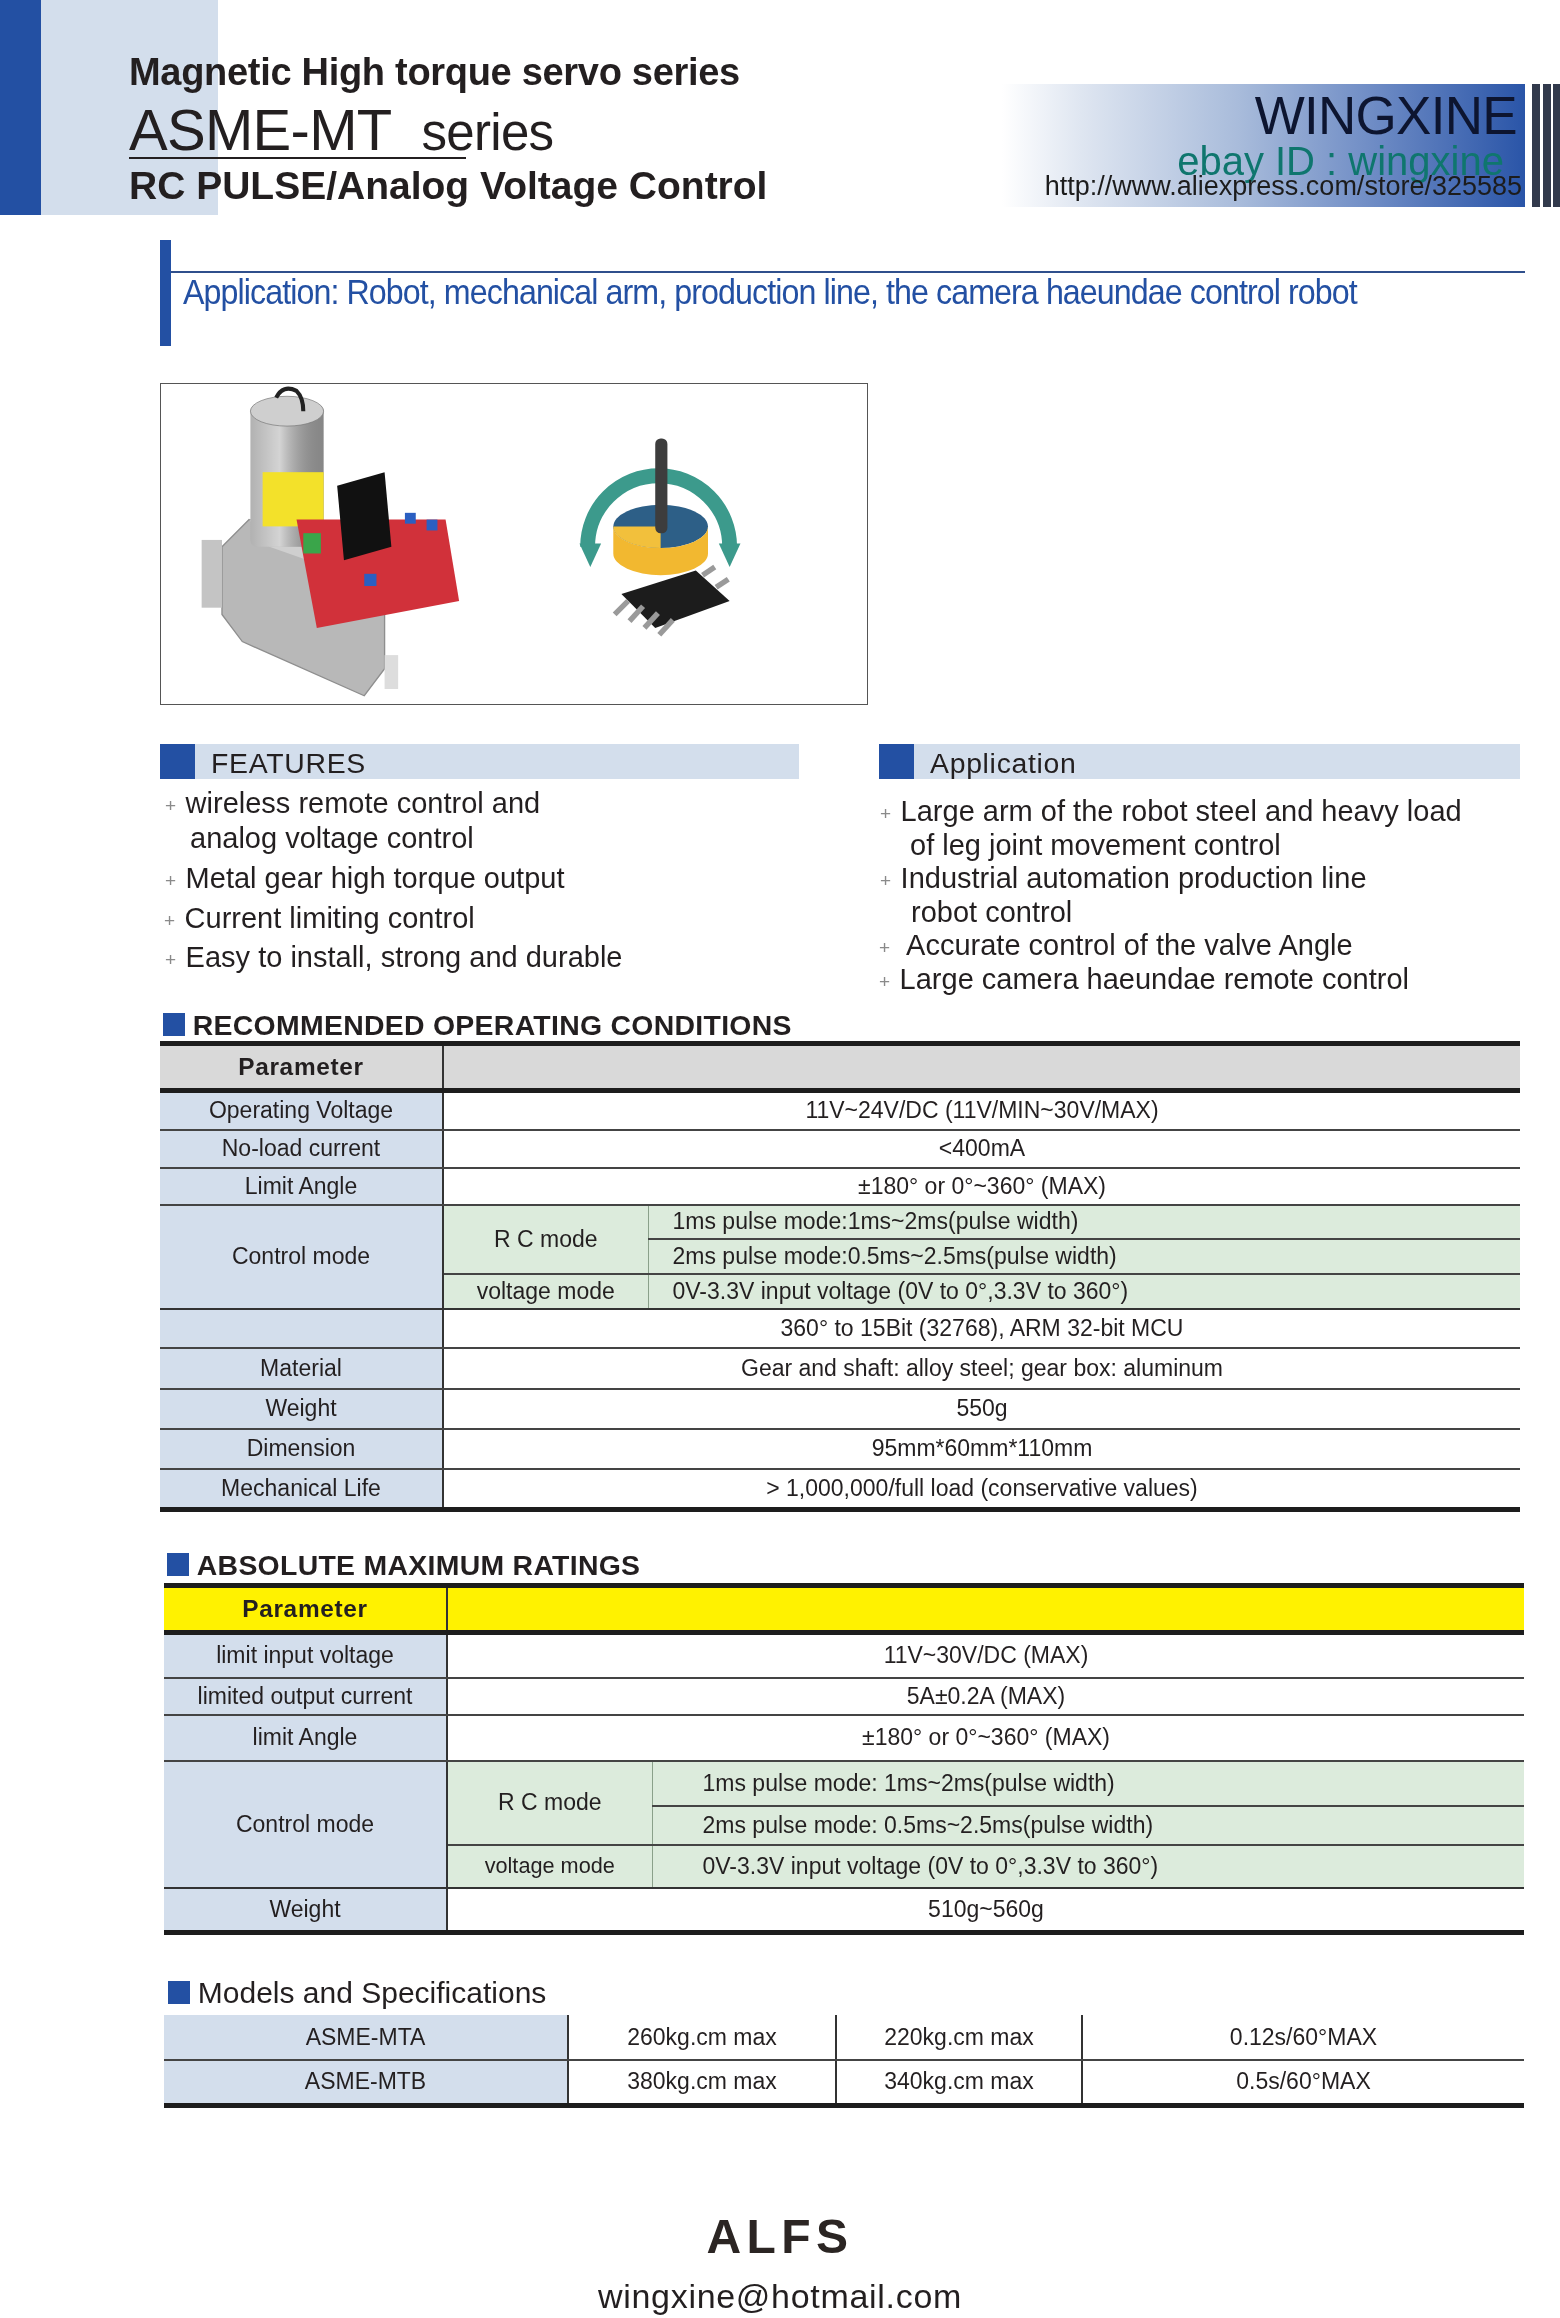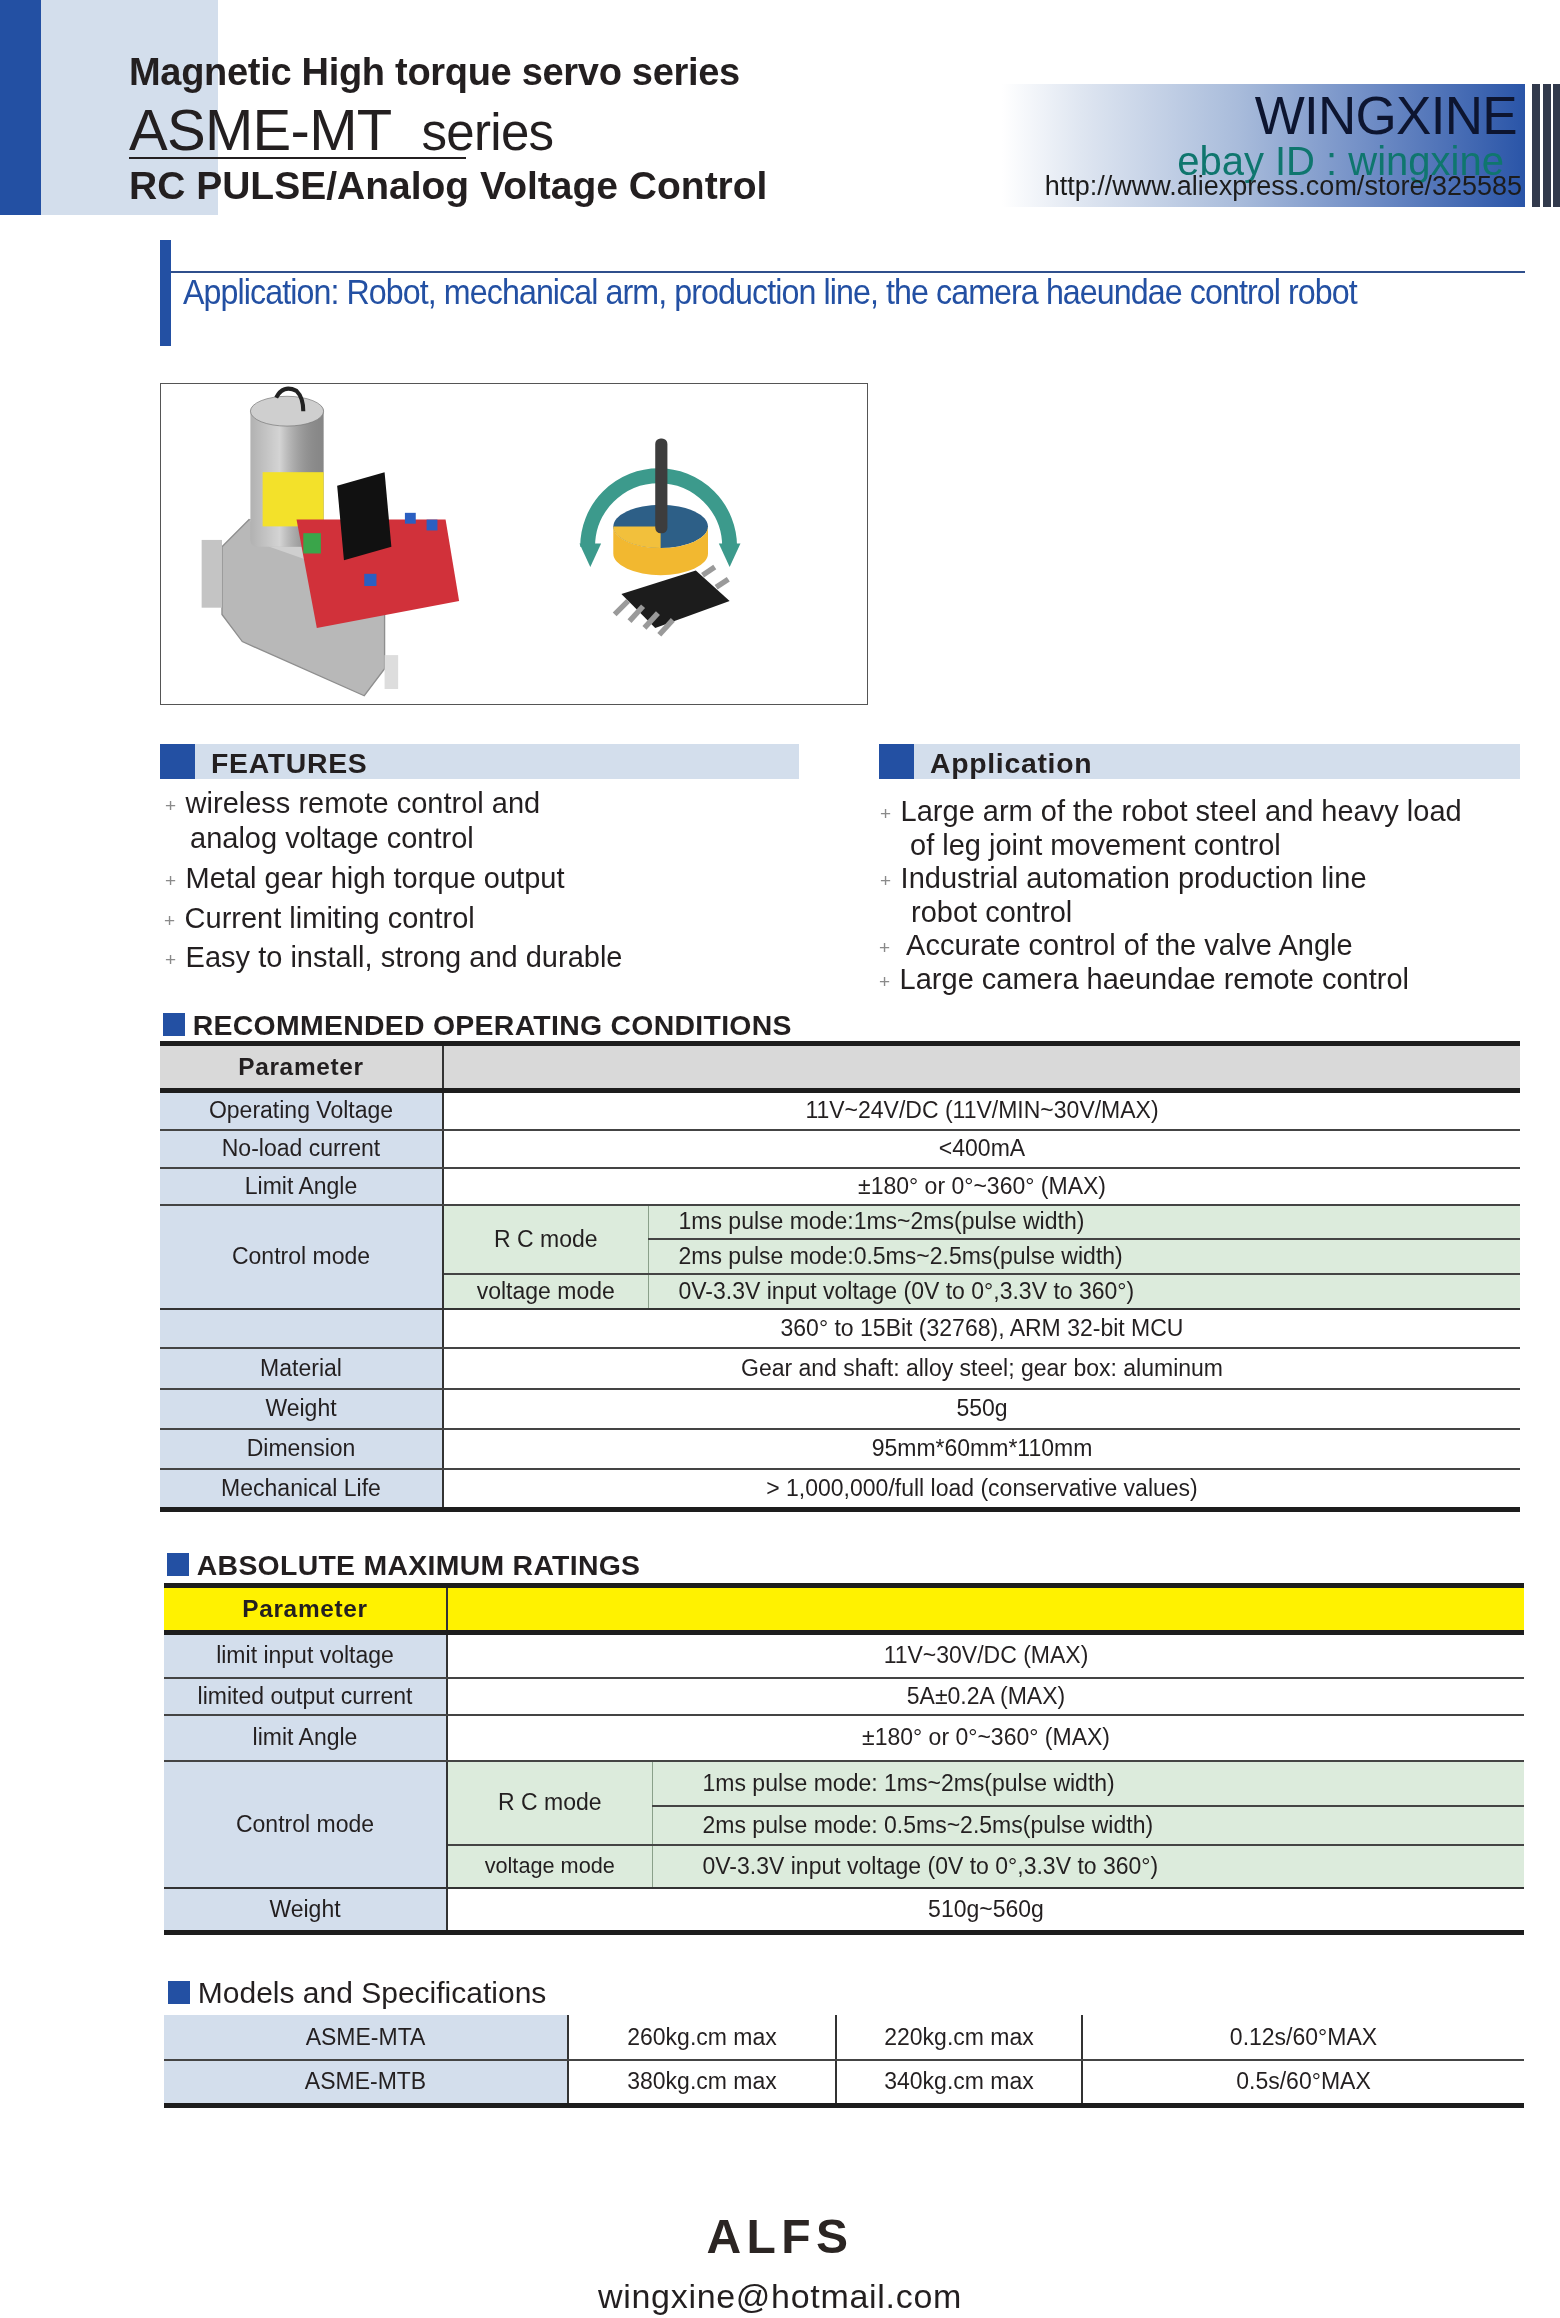--- a/index.html
+++ b/index.html
@@ -27,36 +27,36 @@
   .app-bar { left:160px; top:240px; width:10.8px; height:106px; background:#2350a3; }
   .app-rule { left:171px; top:271px; width:1354px; height:2px; background:#2f4f8c; }
   .app-text { left:183px; top:272px; font-size:35px; color:#2350a3; white-space:nowrap; letter-spacing:-1px; transform:scaleX(0.92); transform-origin:left; }
 
   
   .photo { left:160px; top:383px; width:706px; height:320px; border:1.4px solid #555; background:#fff; }
 
   
   .sec-head { height:35px; background:#d3deec; }
   .sec-head .sq { position:absolute; left:0; top:0; width:35px; height:35px; background:#2350a3; }
-  .sec-head .lbl { position:absolute; left:51px; top:2.7px; font-size:28.4px; font-weight:bold; letter-spacing:0.7px; }
+  .sec-head .lbl { position:absolute; left:51px; top:2.7px; font-size:28.4px; font-weight:normal; letter-spacing:0.7px; }
   .bullets { font-size:29px; line-height:35px; }
   .bullet-row { position:absolute; white-space:nowrap; }
   .bullet-row .plus { font-size:19px; color:#8a8a8a; margin-right:9.5px; vertical-align:middle; }
 
   
   .tbl-title { white-space:nowrap; font-size:28.4px; font-weight:bold; letter-spacing:0.3px; }
   .tbl-title .sq { display:inline-block; width:21.7px; height:23px; background:#2350a3; margin-right:8.1px; vertical-align:-1.4px; }
   table.spec { border-collapse:collapse; position:absolute; table-layout:fixed; }
   table.spec td { border-bottom:2px solid #444; text-align:center; font-size:23px; padding:0; }
   table.spec td.p { background:#d3deec; border-right:2.7px solid #333; }
   table.spec tr.head td { background:#d9d9d9; font-weight:bold; font-size:24.4px; letter-spacing:0.7px;
        border-top:5.4px solid #1d1d1d; border-bottom:5.4px solid #1d1d1d; }
   table.spec tr.head.yellow td { background:#fff200; }
   table.spec td.g { background:#dcebdc; }
-  table.spec td.g.left { text-align:left; padding-left:30px; }
+  table.spec td.g.left { text-align:left; padding-left:24px; }
   table.spec td.sub { border-right:1.4px solid #8aa08a; }
   table.spec tr.last td { border-bottom:5.4px solid #1d1d1d; }
 
   table.models td { font-size:23px; text-align:center; border-bottom:2px solid #444; border-right:2px solid #333; }
   table.models td:last-child { border-right:none; }
   table.models tr.head td { background:#d9d9d9; font-weight:normal; font-size:27px; border-top:5.4px solid #1d1d1d; border-bottom:5.4px solid #1d1d1d; }
   table.models td.m { background:#d3deec; }
 
   .footer-logo { left:0; width:1560px; top:2209px; text-align:center; font-size:48px; font-weight:bold; letter-spacing:5.4px; color:#2b2523; }
   .footer-mail { left:0; width:1560px; top:2277px; text-align:center; font-size:34px; color:#231f20; letter-spacing:0.7px; }

